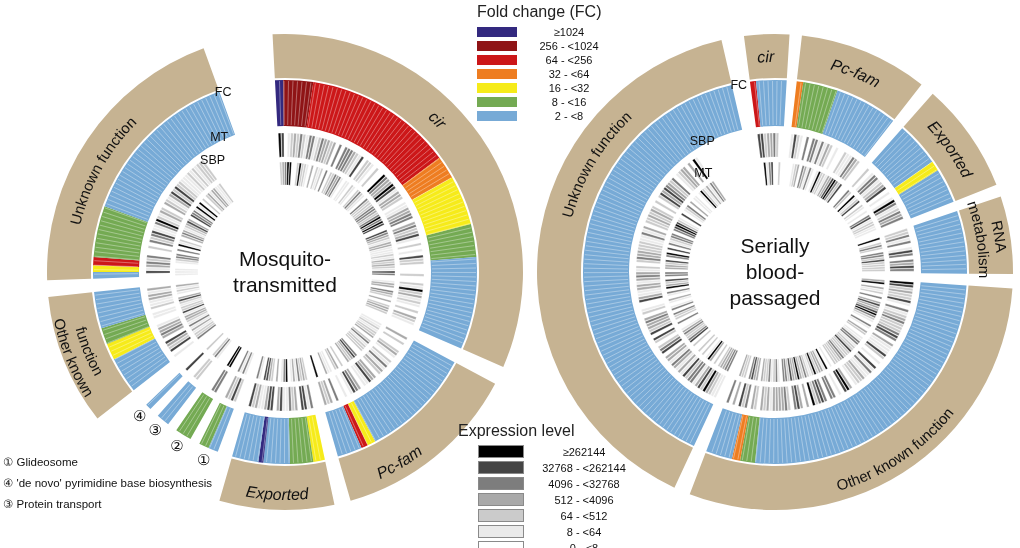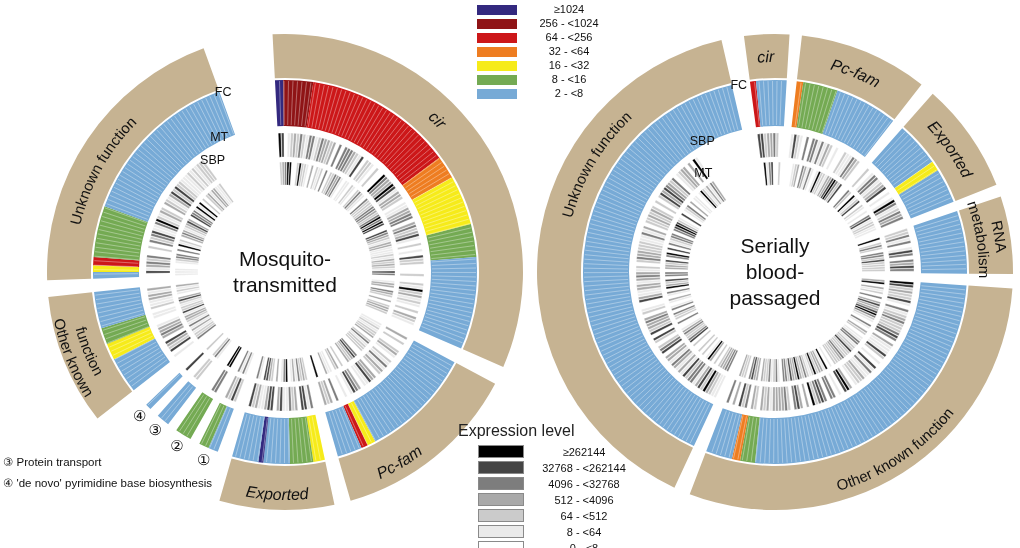--- a/index.html
+++ b/index.html
@@ -1,21 +1,21 @@
 <!DOCTYPE html>
 <html><head>
 <meta charset="utf-8">
 <style>
   html,body{margin:0;padding:0;background:#ffffff;}
   body{font-family:"Liberation Sans", sans-serif;color:#111;}
   #stage{position:relative;width:1020px;height:548px;overflow:hidden;background:#fff;}
   #fig{position:absolute;left:0;top:0;}
   .legend{position:absolute;}
   .legend-title{font-size:16px;color:#222;margin-bottom:5px;}
-  .lrow{display:flex;align-items:flex-end;margin-bottom:2px;}
+  .lrow{display:flex;align-items:center;margin-bottom:2px;}
   .sw{width:40px;height:10px;margin-right:5px;flex:0 0 auto;}
   .lb{font-size:11px;width:94px;text-align:center;white-space:nowrap;}
   .expr .sw{width:44px;height:11px;border:1px solid #8a8a8a;}
   .expr .lrow{margin-bottom:3px;padding-left:20px;}
   .expr .lb{width:110px;}
   #footnotes{position:absolute;left:3px;top:455px;width:260px;}
   .fnote{font-size:11.5px;margin-bottom:7px;white-space:nowrap;}
 </style>
 </head>
 <body>
@@ -1607,20 +1607,21 @@
         <text x="738.7462908784565" y="85.49083514494384" text-anchor="middle" dominant-baseline="central" font-size="12.5" fill="#111">FC</text>
         <text x="702.2785569630495" y="140.8070439290906" text-anchor="middle" dominant-baseline="central" font-size="12.5" fill="#111">SBP</text>
         <text x="703.2901992203183" y="173.2999266862564" text-anchor="middle" dominant-baseline="central" font-size="12.5" fill="#111">MT</text>
         <text x="775" y="253" text-anchor="middle" font-size="21" fill="#111">Serially</text>
         <text x="775" y="279" text-anchor="middle" font-size="21" fill="#111">blood-</text>
         <text x="775" y="305" text-anchor="middle" font-size="21" fill="#111">passaged</text>
       </g>
     </svg>
 
   <div class="legend" id="fc-legend" style="left:477px;top:3px;">
+    <div class="legend-title">Fold change (FC)</div>
     <div class="legend-items" id="fc-items">
         <div class="lrow">
           <span class="sw" style="background: rgb(51, 41, 127);"></span>
           <span class="lb">≥1024</span>
         </div>
         <div class="lrow">
           <span class="sw" style="background: rgb(143, 20, 22);"></span>
           <span class="lb">256 - &lt;1024</span>
         </div>
         <div class="lrow">
@@ -1674,17 +1675,18 @@
           <span class="lb">8 - &lt;64</span>
         </div>
         <div class="lrow">
           <span class="sw" style="background: rgb(255, 255, 255);"></span>
           <span class="lb">0 - &lt;8</span>
         </div>
       </div>
   </div>
 
   <div id="footnotes">
+      <div class="fnote">① Glideosome</div>
+      <div class="fnote">④ 'de novo' pyrimidine base biosynthesis</div>
       <div class="fnote">③ Protein transport</div>
-      <div class="fnote">④ 'de novo' pyrimidine base biosynthesis</div>
     </div>
 
 </div>
 
 </body></html>

